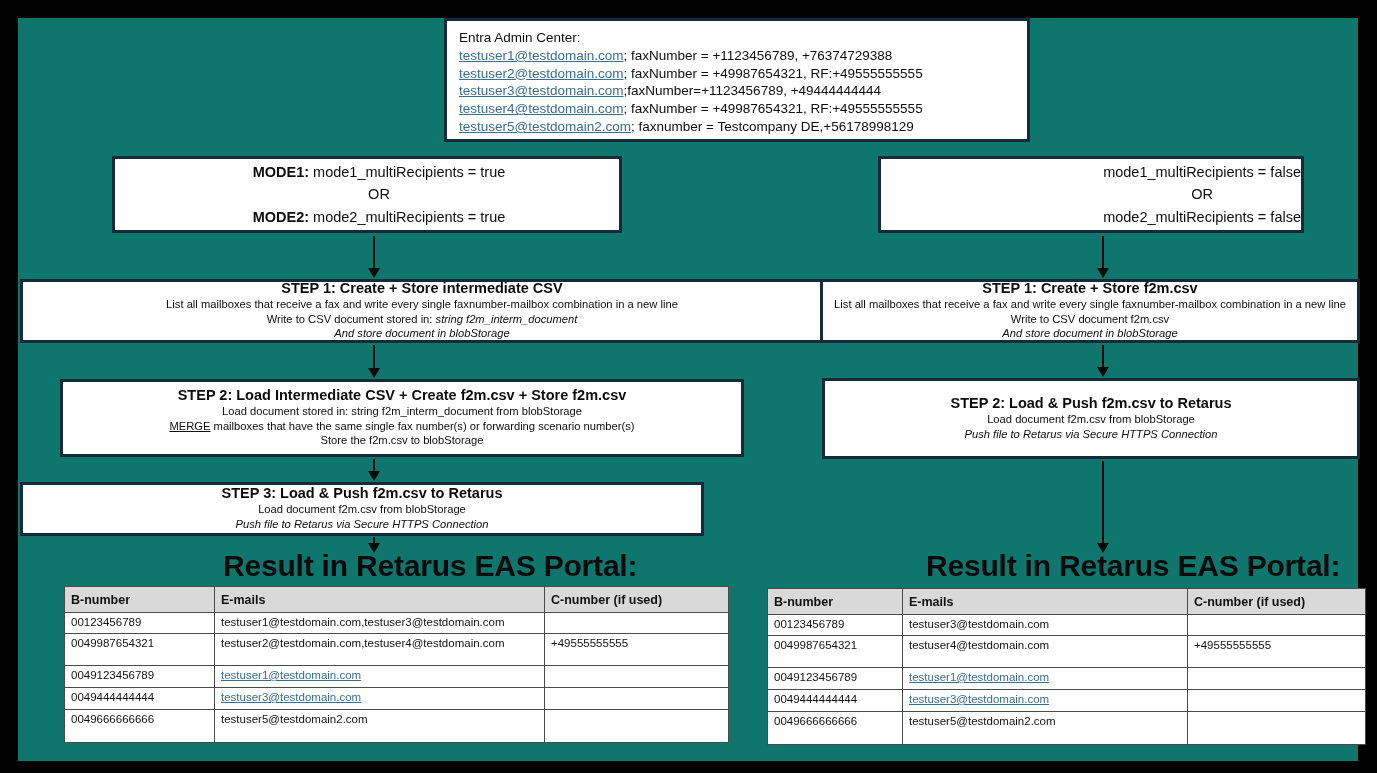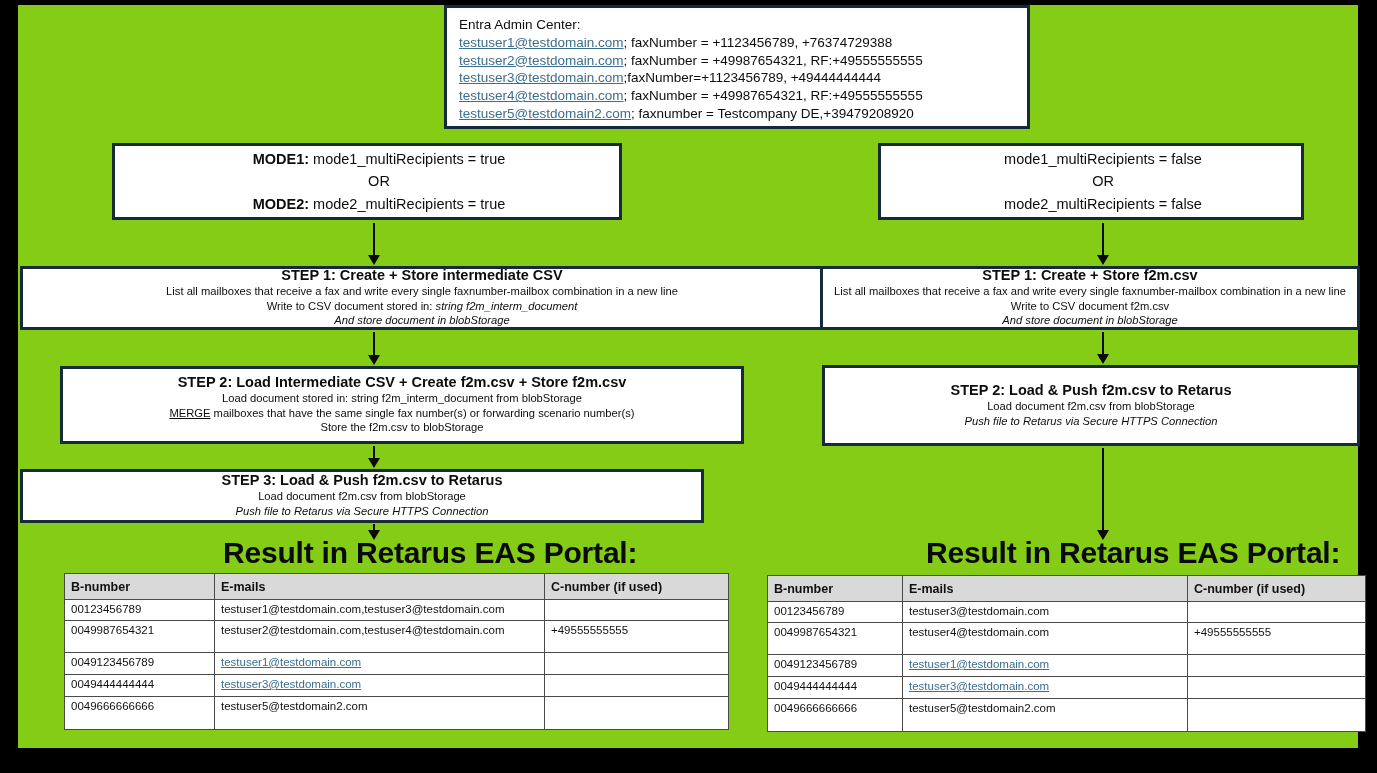--- a/index.html
+++ b/index.html
@@ -4,23 +4,23 @@
 <style>
   html,body{margin:0;padding:0;}
   body{
     width:1377px;height:773px;
     background:#000000;
     font-family:"Liberation Sans", sans-serif;
     overflow:hidden;
   }
   .canvas{
     position:absolute;
-    left:18px; top:5px;
+    left:18px; top:18px;
     width:1340px; height:743px;
-    background:#84cc16;
+    background:#0f766e;
   }
   
   .box{
     position:absolute;
     box-sizing:border-box;
     border:2px solid #162b3a;
     background:#ffffff;
     color:#0d0d0d;
   }
   .box.thick{ border-width:3px; }
@@ -41,21 +41,21 @@
 
   
   #mode-left{
     left:94px; top:138px; width:510px; height:77px;
     font-size:14.5px; line-height:1.52;
     display:flex;align-items:center;justify-content:center;
   }
   #mode-right{
     left:860px; top:138px; width:426px; height:77px;
     font-size:14.5px; line-height:1.52;
-    display:flex;align-items:center;justify-content:center;
+    display:flex;align-items:center;justify-content:flex-end;
   }
   .mode-label{font-weight:bold;}
 
   
   .step{
     padding:5px 8px 6px 8px;
     display:flex;flex-direction:column;justify-content:center;
   }
   .step .hd{ font-weight:bold; font-size:14.5px; margin-bottom:1px;}
   .step .ln{ font-size:11.2px; line-height:1.30;}
@@ -150,21 +150,21 @@
     <div>
       <span class="lnk">testuser2@testdomain.com</span><span>; faxNumber = +49987654321, RF:+49555555555</span>
     </div>
     <div>
       <span class="lnk">testuser3@testdomain.com</span><span>;faxNumber=+1123456789, +49444444444</span>
     </div>
     <div>
       <span class="lnk">testuser4@testdomain.com</span><span>; faxNumber = +49987654321, RF:+49555555555</span>
     </div>
     <div>
-      <span class="lnk">testuser5@testdomain2.com</span><span>; faxnumber = Testcompany DE,+39479208920</span>
+      <span class="lnk">testuser5@testdomain2.com</span><span>; faxnumber = Testcompany DE,+56178998129</span>
     </div>
   </div>
 
   <div class="box thick ctr lines" id="mode-left">
     <div>
       <div><span class="mode-label">MODE1:</span><span> mode1_multiRecipients = true</span></div>
       <div>OR</div>
       <div><span class="mode-label">MODE2:</span><span> mode2_multiRecipients = true</span></div>
     </div>
   </div>

